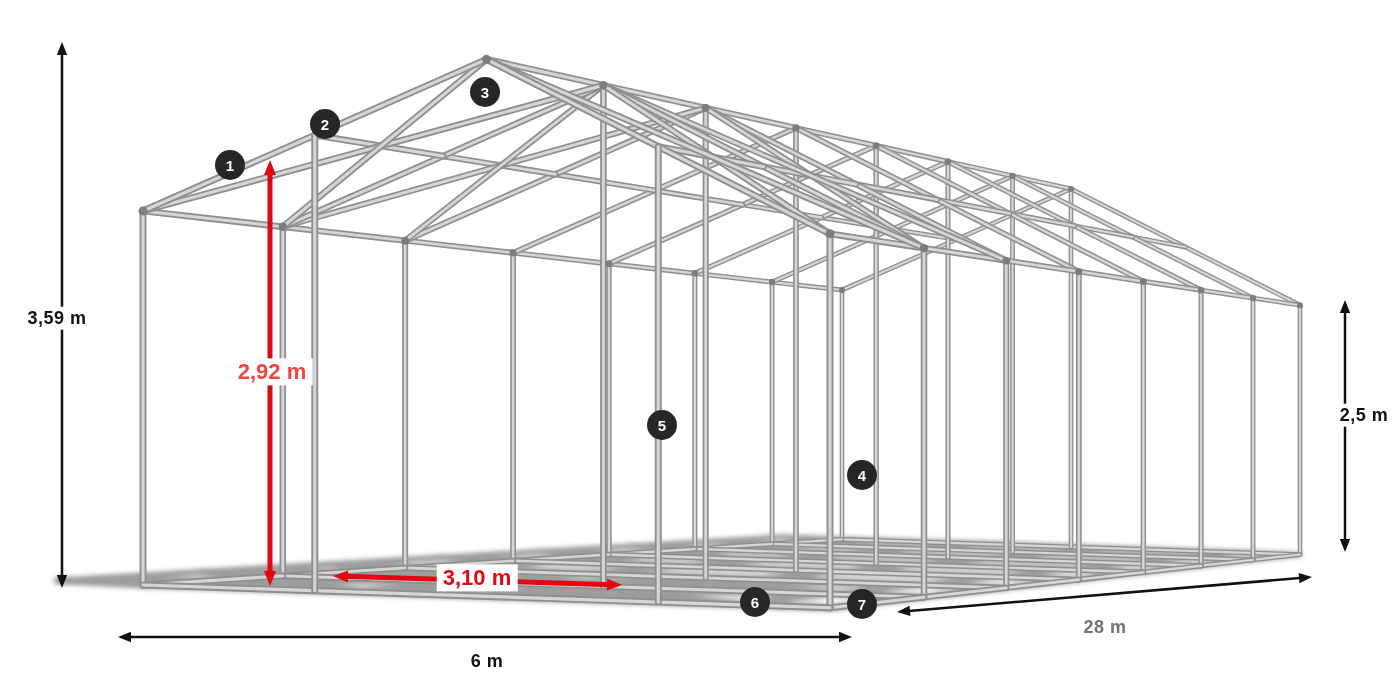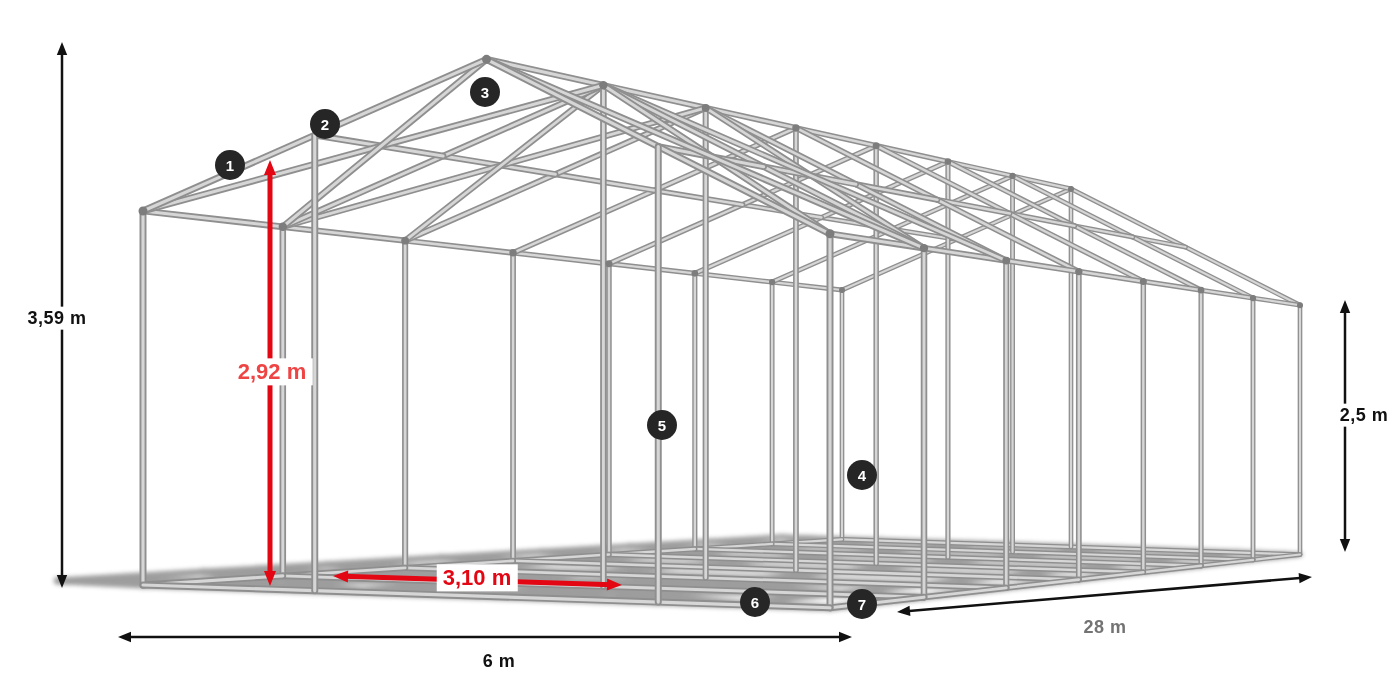--- a/index.html
+++ b/index.html
@@ -418,21 +418,21 @@
           <line x1="343.49491216653195" y1="576.3268311747363" x2="611.505087833468" y2="584.6731688252637" stroke="#e30613" stroke-width="5"></line>
           <polygon points="333,576 348.1794923377521,570.4698090116051 347.8059709951964,582.4639943447844" fill="#e30613"></polygon>
           <polygon points="622,585 606.8205076622479,590.5301909883949 607.1940290048036,578.5360056552156" fill="#e30613"></polygon>
         </g>
       </g>
     </svg>
 
   <div class="dim-label black" style="left: 57px; top: 318px; color: rgb(17, 17, 17);">3,59 m</div>
   <div class="dim-label red" style="left: 272px; top: 372px; color: #ef4444;">2,92 m</div>
   <div class="dim-label red" style="left: 477px; top: 578px; color: rgb(227, 6, 19);">3,10 m</div>
-  <div class="dim-label black" style="left: 499px; top: 661px; color: rgb(17, 17, 17);">6 m</div>
+  <div class="dim-label black" style="left: 487px; top: 661px; color: rgb(17, 17, 17);">6 m</div>
   <div class="dim-label black" style="left: 1105px; top: 614px; color: #737373; margin-top: 13px;">28 m</div>
   <div class="dim-label black" style="left: 1364px; top: 415px; color: rgb(17, 17, 17);">2,5 m</div>
 
   <div class="badge" style="left: 230px; top: 165px; background: rgb(38, 38, 38); color: rgb(255, 255, 255);">1</div>
   <div class="badge" style="left: 325px; top: 124px; background: rgb(38, 38, 38); color: rgb(255, 255, 255);">2</div>
   <div class="badge" style="left: 485px; top: 92px; background: rgb(38, 38, 38); color: rgb(255, 255, 255);">3</div>
   <div class="badge" style="left: 862px; top: 475px; background: rgb(38, 38, 38); color: rgb(255, 255, 255);">4</div>
   <div class="badge" style="left: 662px; top: 425px; background: rgb(38, 38, 38); color: rgb(255, 255, 255);">5</div>
   <div class="badge" style="left: 755px; top: 602px; background: rgb(38, 38, 38); color: rgb(255, 255, 255);">6</div>
   <div class="badge" style="left: 862px; top: 604px; background: rgb(38, 38, 38); color: rgb(255, 255, 255);">7</div>

